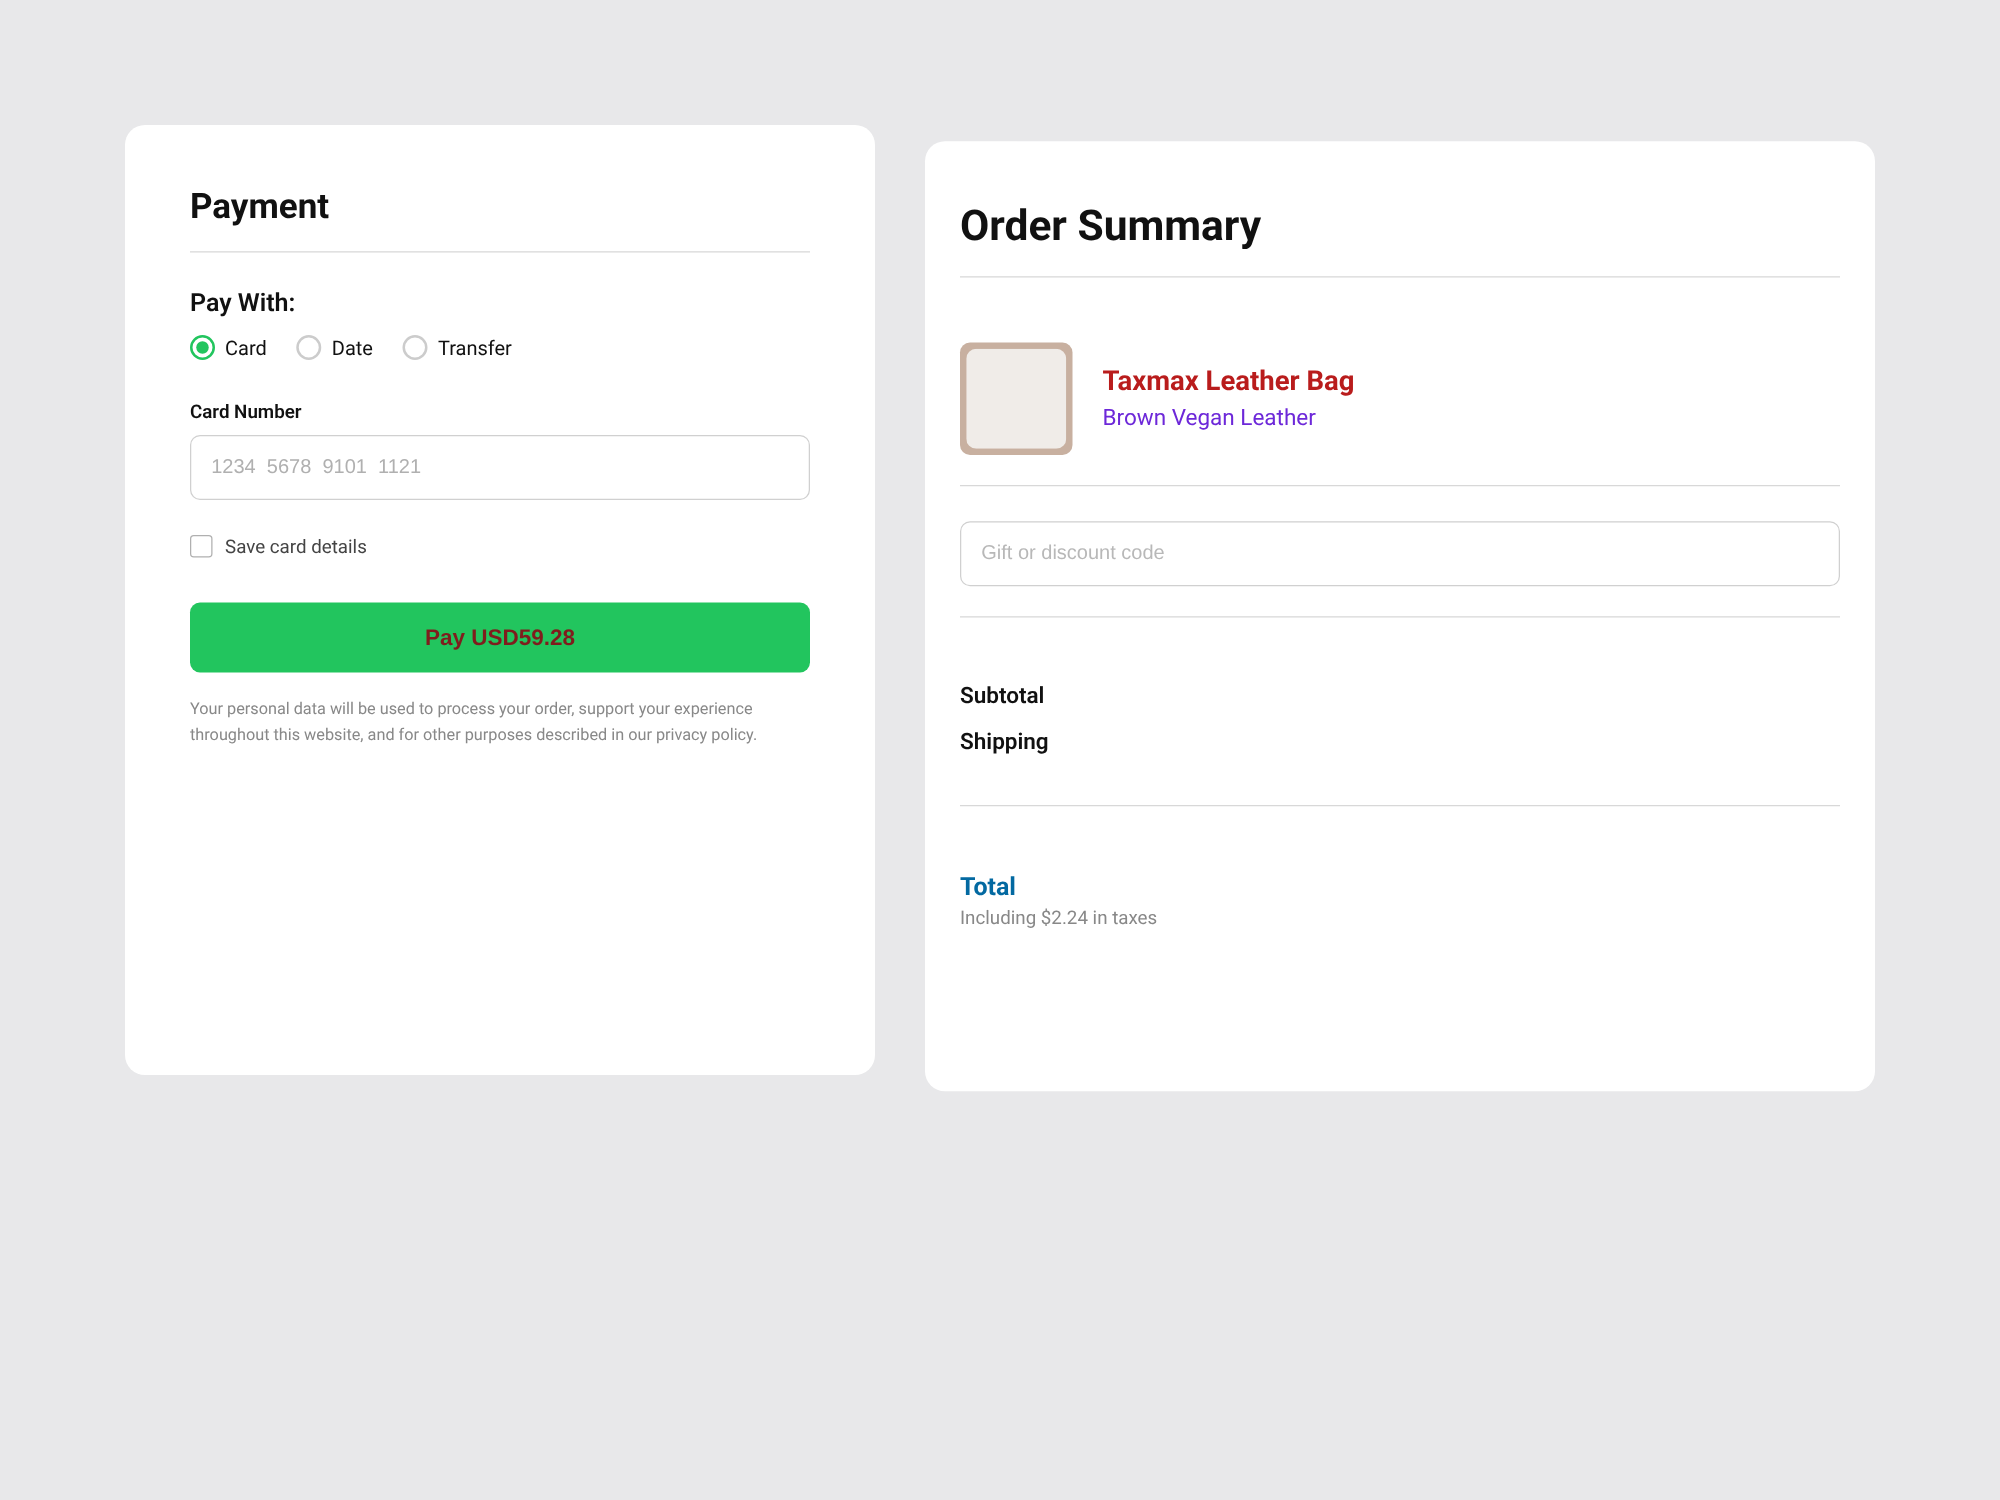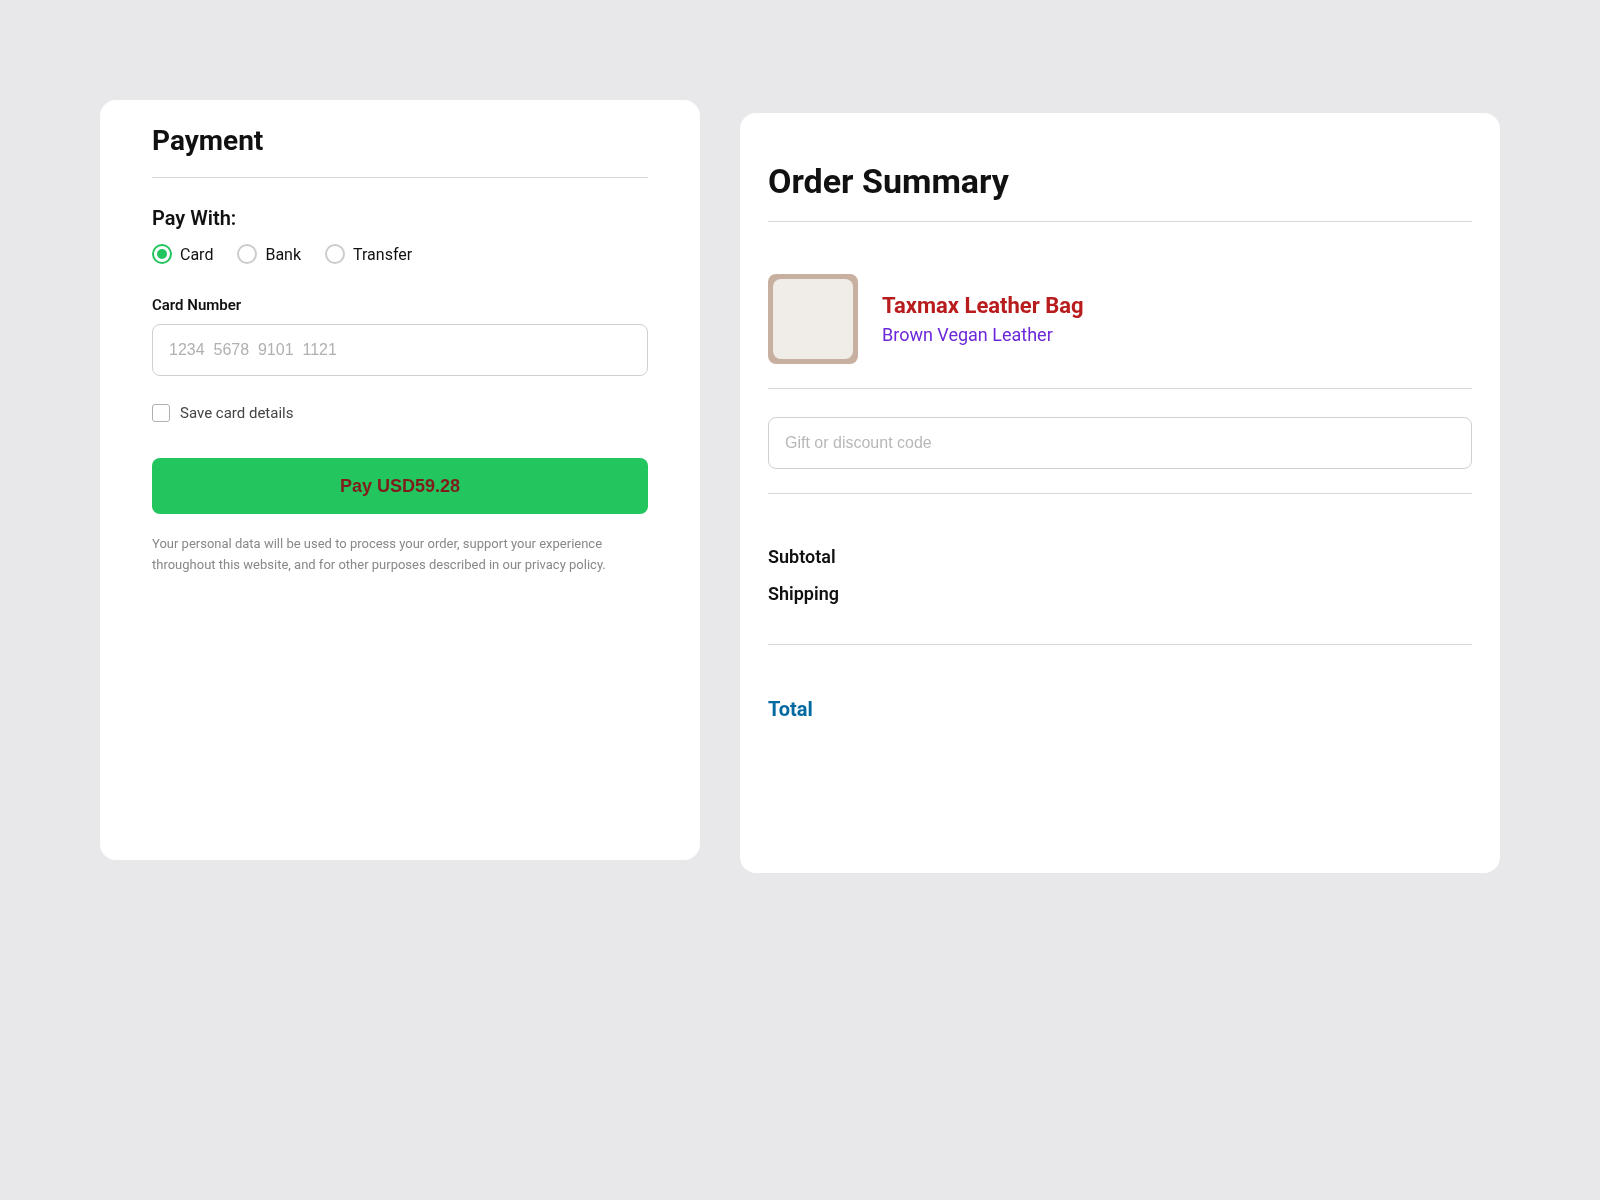--- a/index.html
+++ b/index.html
@@ -24,21 +24,21 @@
       width: 1400px;
       height: 1000px;
       gap: 40px;
       align-items: flex-start;
     }
 
     
     .payment-card {
       background: #ffffff;
       border-radius: 16px;
-      padding: 24px 52px;
+      padding: 48px 52px;
       width: 600px;
       min-height: 760px;
       flex-shrink: 0;
     }
 
     .payment-title {
       font-size: 28px;
       font-weight: 700;
       color: #111111;
       margin-bottom: 20px;
@@ -299,21 +299,21 @@
 
     <div class="pay-with-label">Pay With:</div>
 
     <div class="radio-group">
       <label class="radio-option">
         <div class="radio-circle checked"></div>
         <span class="radio-label">Card</span>
       </label>
       <label class="radio-option">
         <div class="radio-circle"></div>
-        <span class="radio-label">Bank</span>
+        <span class="radio-label">Date</span>
       </label>
       <label class="radio-option">
         <div class="radio-circle"></div>
         <span class="radio-label">Transfer</span>
       </label>
     </div>
 
     <div class="card-number-wrapper">
       <div class="field-label">Card Number</div>
       <input class="input-field" type="text" placeholder="1234  5678  9101  1121" style="">
@@ -374,16 +374,17 @@
       </div>
       <div class="summary-row">
         <span class="summary-row-label">Shipping</span>
       </div>
     </div>
 
     <hr class="divider">
 
     <div class="total-section">
       <div class="total-label">Total</div>
+      <div class="total-tax">Including $2.24 in taxes</div>
     </div>
   </div>
 
 </div>
 
 </body></html>

